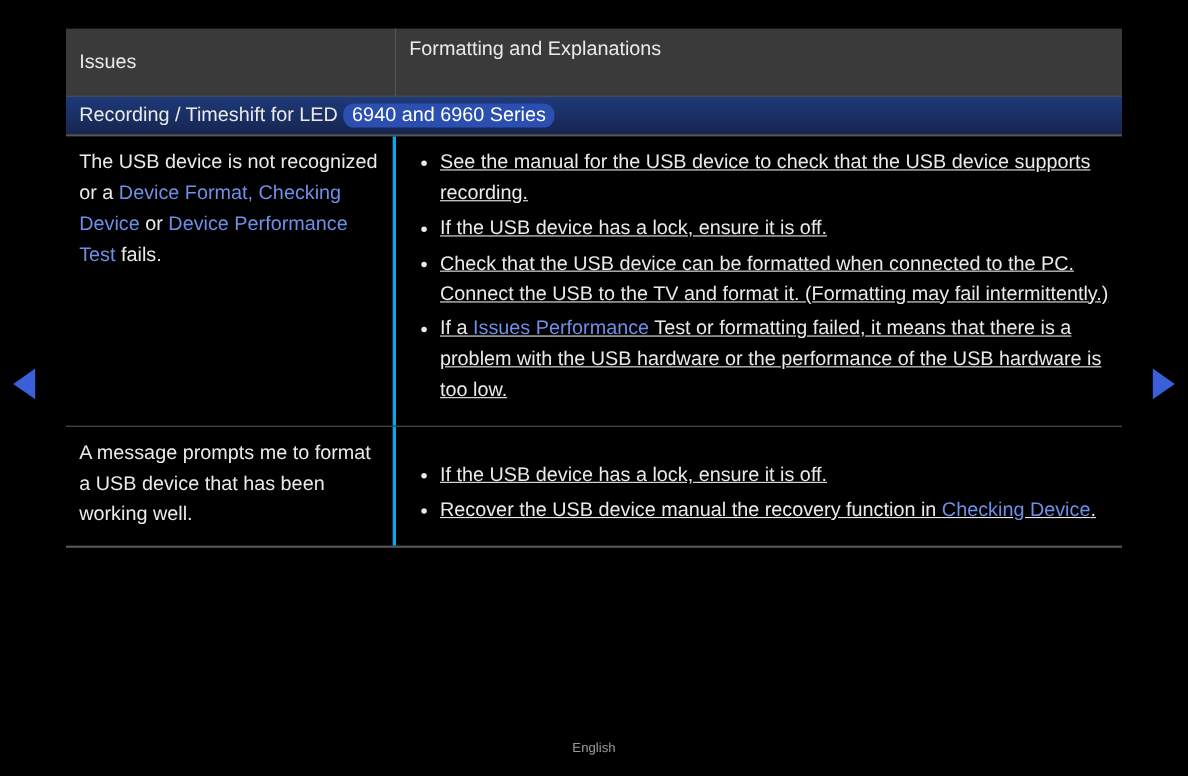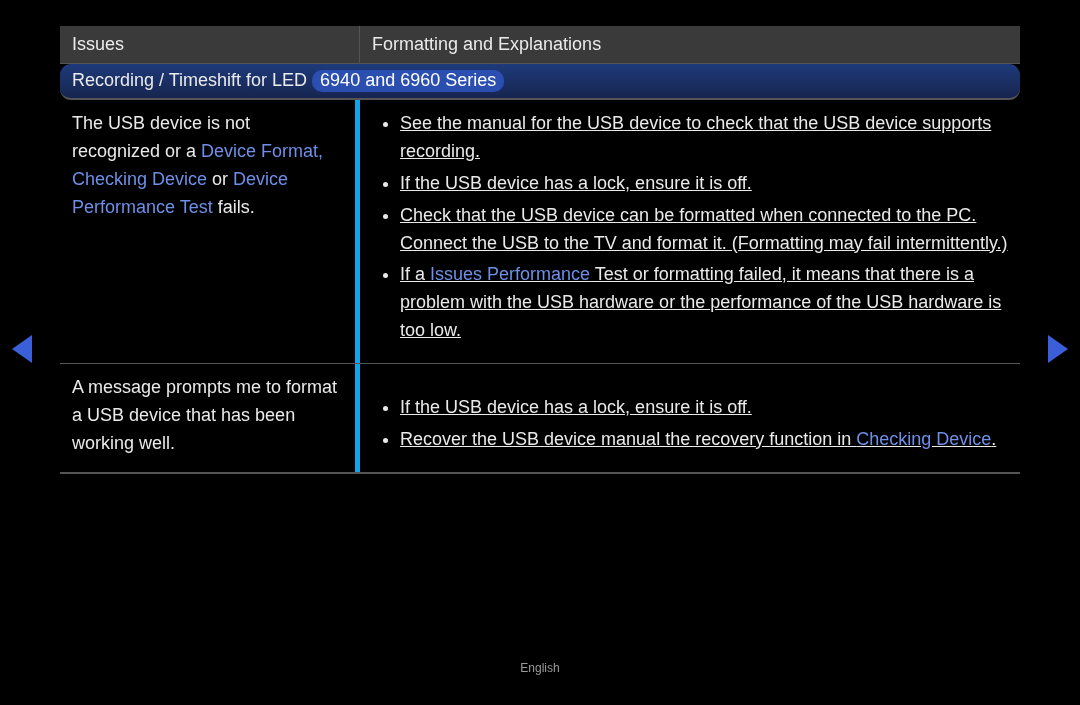--- a/index.html
+++ b/index.html
@@ -21,54 +21,53 @@
     top: 26px;
     width: 960px;
   }
   .header-row {
     display: flex;
     background: #3a3a3a;
     border-bottom: 1px solid #555;
   }
   .header-cell-left {
     width: 300px;
-    padding: 8px 12px;
+    padding: 20px 12px;
     border-right: 1px solid #555;
     box-sizing: border-box;
   }
   .header-cell-right {
     flex: 1;
     padding: 8px 12px;
     box-sizing: border-box;
   }
   .section-bar {
     background: linear-gradient(#1e3a7a, #16254f);
     padding: 6px 12px;
     border-bottom: 2px solid #555;
-    border-radius: 11px;
   }
   .section-bar .tag {
     display: inline-block;
     background: #2b4fb0;
     border-radius: 10px;
     padding: 0px 8px 1px 8px;
     color: #fff;
   }
   .body-row {
     display: flex;
     border-bottom: 1px solid #555;
   }
   .body-row:last-child {
     border-bottom: 2px solid #555;
     align-items: flex-end;
   }
   .issue-cell {
     width: 300px;
     padding: 10px 12px 14px 12px;
-    border-right: 5px solid #0ea5e9;
+    border-right: 3px solid #0ea5e9;
     box-sizing: border-box;
     line-height: 1.55;
   }
   .solution-cell {
     flex: 1;
     padding: 10px 12px 14px 16px;
     box-sizing: border-box;
     line-height: 1.55;
   }
   .solution-cell ul {
@@ -76,21 +75,21 @@
     padding-left: 24px;
     text-decoration: underline;
   }
   .solution-cell li {
     margin-bottom: 4px;
   }
   .hlblue { color: #6f8fe8; }
   .bold { font-weight: 500; }
   .footer {
     position: absolute;
-    bottom: 30px;
+    bottom: 18px;
     width: 100%;
     text-align: center;
     font-size: 12px;
     color: #9a9a9a;
   }
   .nav-arrow {
     position: absolute;
     top: 335px;
     width: 0;
     height: 0;

